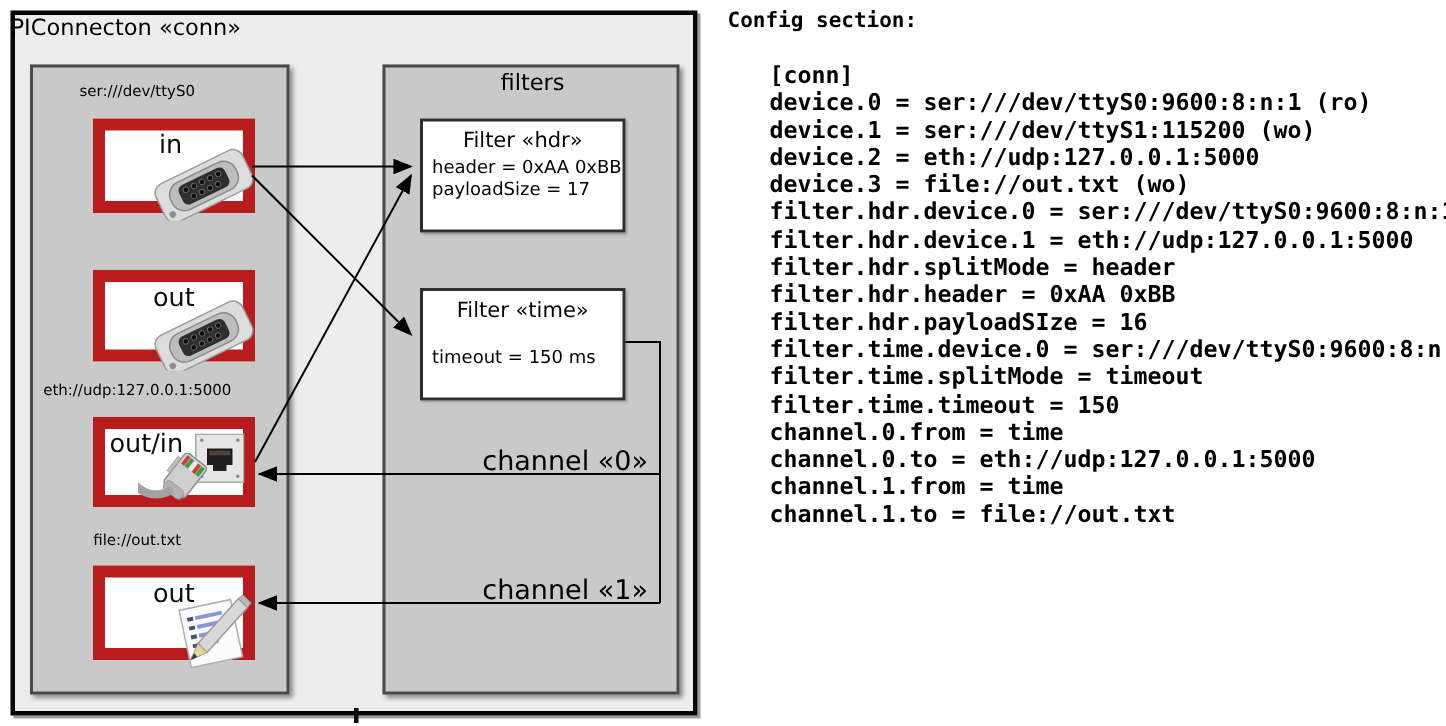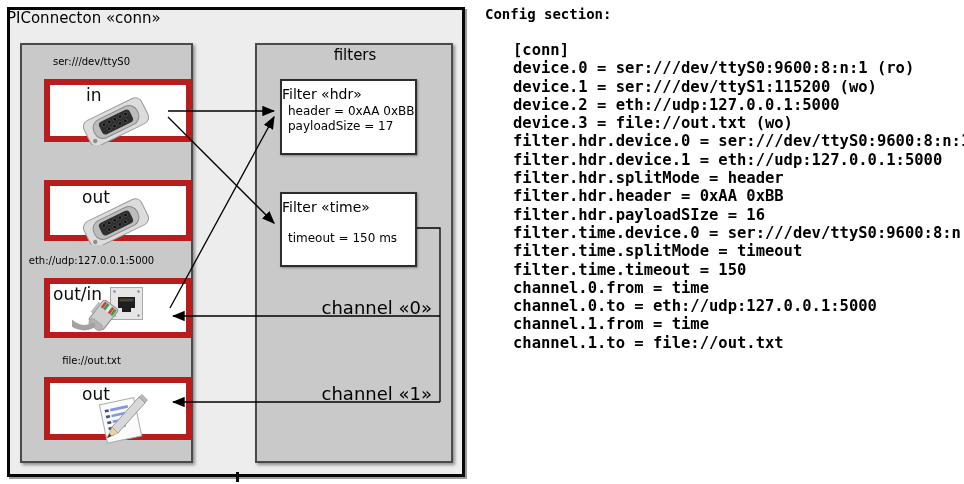--- a/index.html
+++ b/index.html
@@ -13,27 +13,27 @@
                  font-size: 15px; }
 
   .panel { position: absolute; background: #c9c9c9; border: 2px solid #4a4a4a;
            box-shadow: 2px 2px 3px rgba(0,0,0,0.40); }
   #devices-panel { left: 20px; top: 43px; width: 173px; height: 420px; }
   #filters-panel { left: 255px; top: 43px; width: 198px; height: 420px; }
   .filters-title { position: absolute; left: 255px; top: 46px; width: 200px; text-align: center;
                    font-size: 15px; }
 
   .dev-label { position: absolute; left: 20px; width: 143px; text-align: center; font-size: 10px; white-space: nowrap; }
-  .devbox { position: absolute; left: 44px; width: 148px; background: #fff; border: 6px solid #b91c1c; }
+  .devbox { position: absolute; left: 62px; width: 108px; background: #fff; border: 8px solid #b91c1c; }
   .dir { position: absolute; font-size: 17px; color: #0d0d0d; }
   .devbox svg { position: absolute; }
 
   .filterbox { position: absolute; left: 280px; width: 137px; background: #fff;
                border: 2px solid #2d2d2d; box-shadow: 1px 1px 2px rgba(0,0,0,0.35); }
-  .filter-title { text-align: left; font-size: 14px; margin-top: 5px; }
+  .filter-title { text-align: center; font-size: 14px; margin-top: 5px; }
   .filter-attr { font-size: 12px; margin-left: 6px; line-height: 15px; white-space: nowrap; }
 
   .ch-label { position: absolute; left: 280px; width: 152px; text-align: right; font-size: 18px; }
 
   #overlay { position: absolute; left: 0; top: 0; pointer-events: none; z-index: 40; }
 
   #config-heading { position: absolute; left: 485px; top: 6px;
                     font-family: "DejaVu Sans Mono", monospace; font-weight: bold; font-size: 14px; }
   #config-pre { position: absolute; left: 485px; top: 41px; white-space: pre;
                 font-family: "DejaVu Sans Mono", monospace; font-weight: bold;

